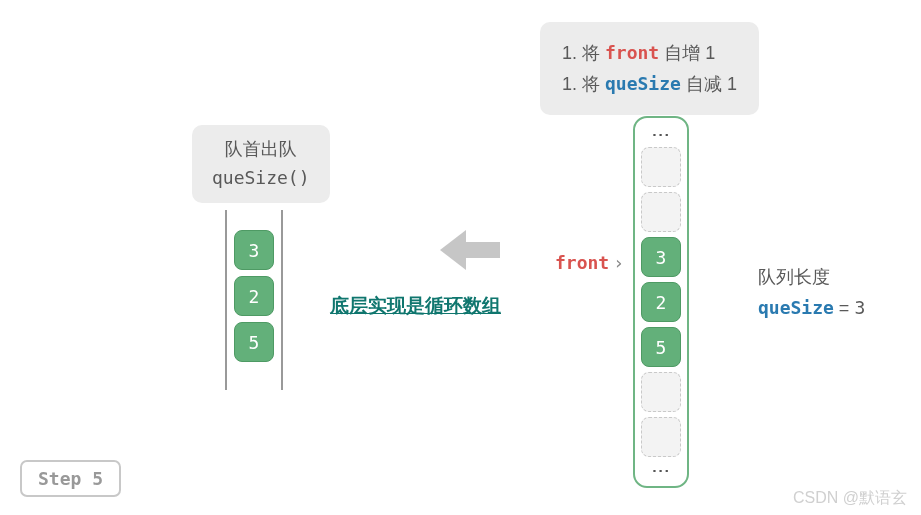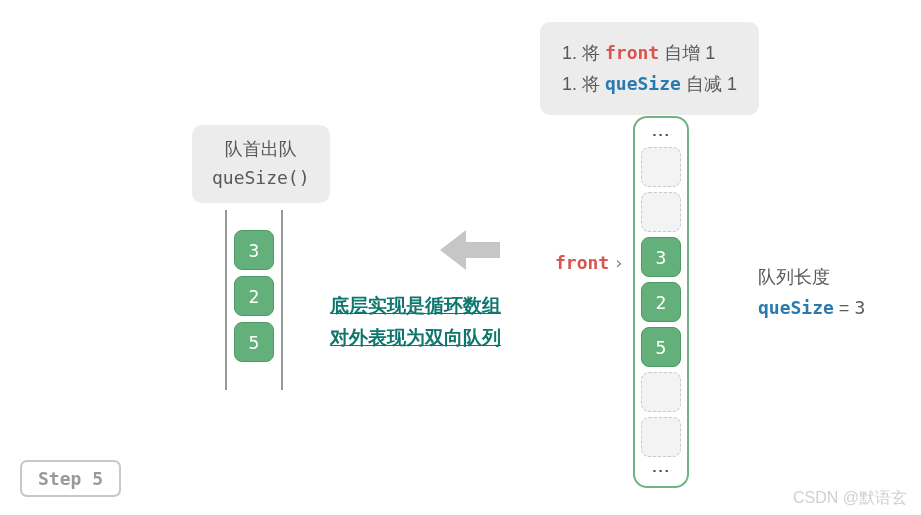--- a/index.html
+++ b/index.html
@@ -192,21 +192,20 @@
 <div class="queue-rails">
   <div class="q-cell">3</div>
   <div class="q-cell">2</div>
   <div class="q-cell">5</div>
 </div>
 
 <div class="arrow"></div>
 
 <div class="bottom-text">
   <div>底层实现是循环数组</div>
-  <div>对外表现为双向队列</div>
 </div>
 
 <div class="front-label">
   <span class="mono">front</span><span class="front-caret">›</span>
 </div>
 
 <div class="array-box">
   <div class="dots">⋮</div>
   <div class="slot-empty"></div>
   <div class="slot-empty"></div>

